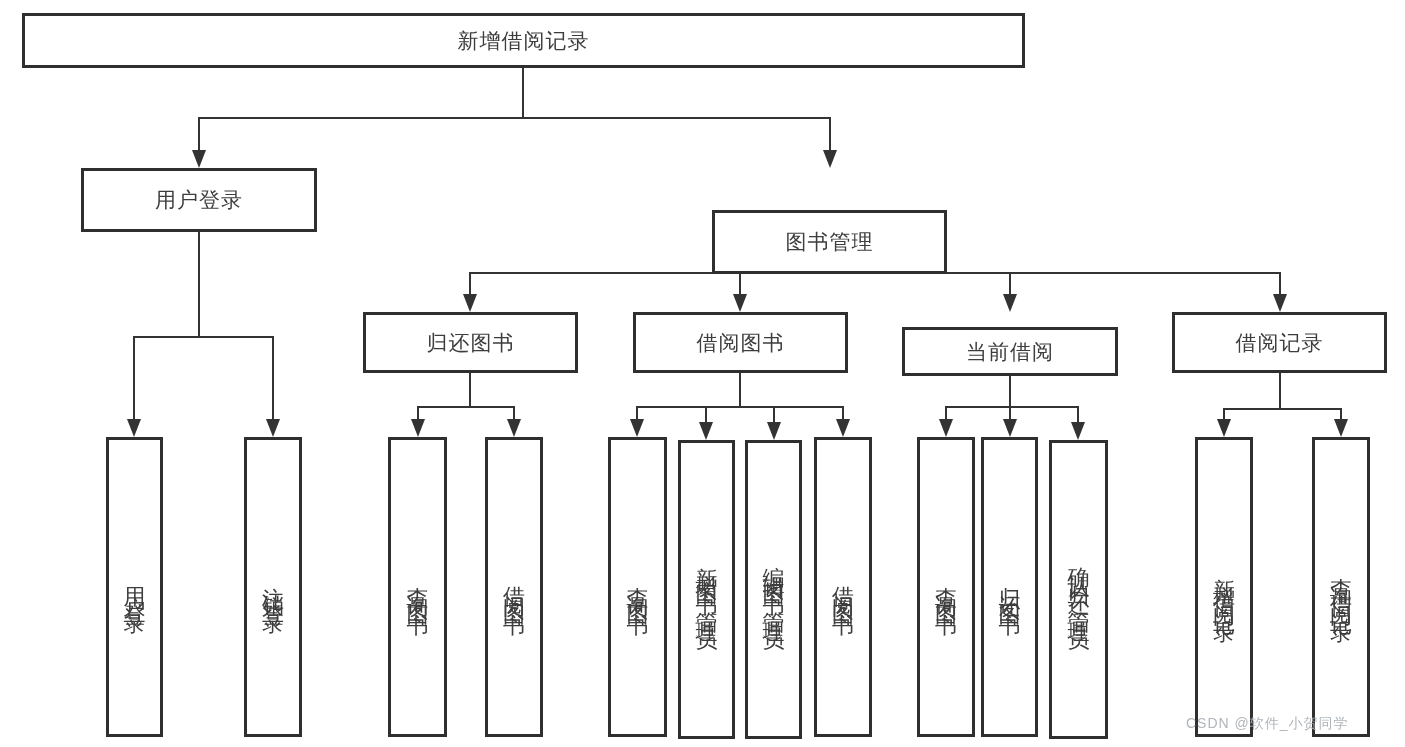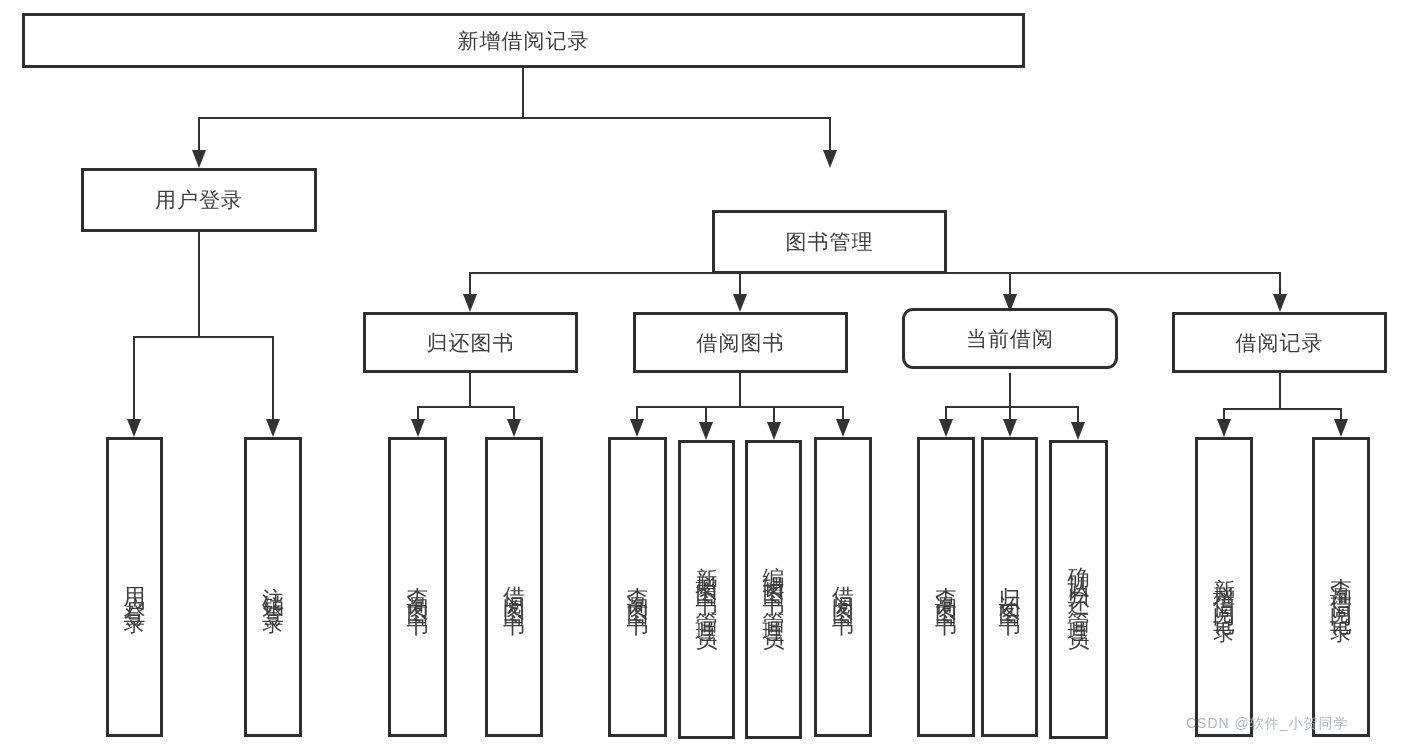--- a/index.html
+++ b/index.html
@@ -79,21 +79,21 @@
     </div>
     <div class="node h" style="left: 712px; top: 168px; width: 235px; height: 64px; margin-top: 42px;">
       <span class="lbl">图书管理</span>
     </div>
     <div class="node h" style="left: 363px; top: 312px; width: 215px; height: 61px;">
       <span class="lbl">归还图书</span>
     </div>
     <div class="node h" style="left: 633px; top: 312px; width: 215px; height: 61px;">
       <span class="lbl">借阅图书</span>
     </div>
-    <div class="node h" style="left: 902px; top: 308px; width: 216px; height: 61px; border-radius: 11px;">
+    <div class="node h" style="left: 902px; top: 327px; width: 216px; height: 49px;">
       <span class="lbl">当前借阅</span>
     </div>
     <div class="node h" style="left: 1172px; top: 312px; width: 215px; height: 61px;">
       <span class="lbl">借阅记录</span>
     </div>
     <div class="node v" style="left: 106px; top: 437px; width: 57px; height: 300px;">
       <span class="lbl">用户登录</span>
     </div>
     <div class="node v" style="left: 244px; top: 437px; width: 58px; height: 300px;">
       <span class="lbl">注销登录</span>

